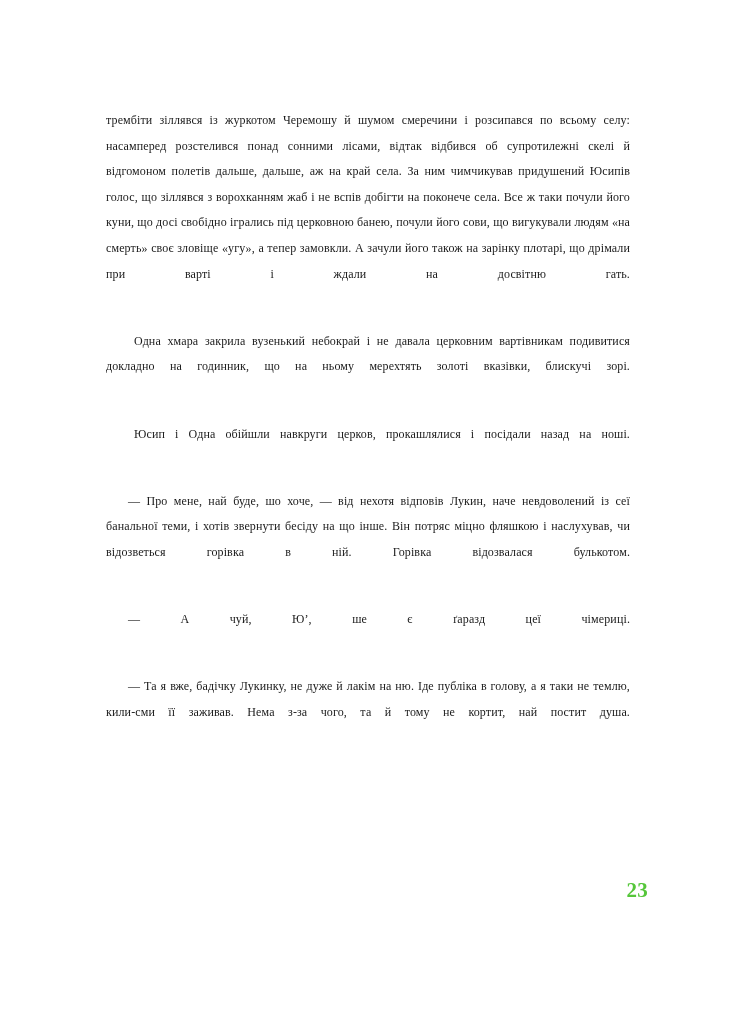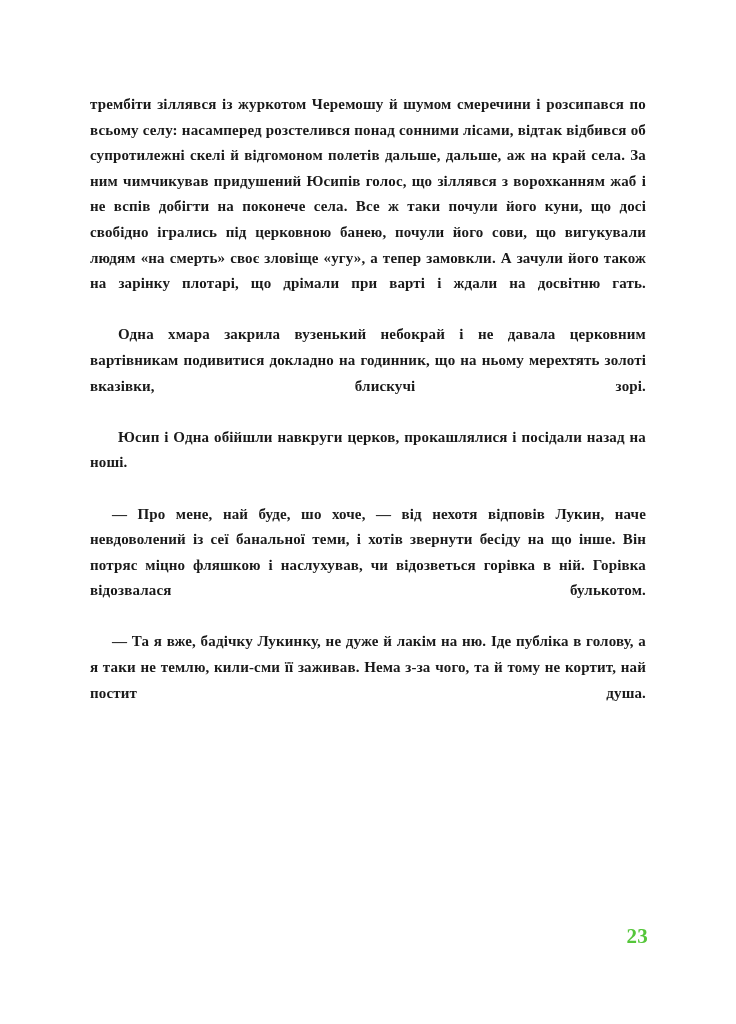--- a/index.html
+++ b/index.html
@@ -25,29 +25,28 @@
   }
 
   .text-block {
     position: absolute;
     left: 90px;
     top: 92px;
     width: 556px;
   }
 
   p.para {
-    margin: 0;
-    font-size: 15px;
+    margin: 16px;
+    font-size: 12px;
     line-height: 25.6px;
     text-align: justify;
     text-justify: inter-word;
     letter-spacing: 0.01em;
     word-spacing: 0.01em;
     hyphens: manual;
-    font-weight: bold;
   }
 
   
   p.para.cont {
     text-indent: 0;
   }
 
   
   p.para.indent {
     text-indent: 28px;
@@ -61,21 +60,21 @@
   
   p.para::after {
     content: "";
     display: inline-block;
     width: 100%;
   }
 
   .folio {
     position: absolute;
     right: 88px;
-    top: 926px;
+    top: 880px;
     font-size: 21px;
     font-weight: bold;
     line-height: 1;
     color: #55c63a;
     letter-spacing: 0.01em;
   }
 </style>
 </head>
 <body style="background: rgb(255, 255, 255); color: rgb(26, 26, 26);">
 
@@ -87,20 +86,21 @@
 
 
 
     <p class="para indent">Одна хмара закрила вузенький небокрай і не давала церковним вартівникам подивитися докладно на годинник, що на ньому мерехтять золоті вказівки, блискучі зорі.</p>
 
     <p class="para indent">Юсип і Одна обійшли навкруги церков, прокашлялися і посідали назад на ноші.</p>
 
 
     <p class="para dialogue">— Про мене, най буде, шо хоче, — від нехотя відповів Лукин, наче невдоволений із сеї банальної теми, і хотів звернути бесіду на що інше. Він потряс міцно фляшкою і наслухував, чи відозветься горівка в ній. Горівка відозвалася булькотом.</p>
 
+    <p class="para dialogue">— А чуй, Ю’, ше є ґаразд цеї чімериці.</p>
 
     <p class="para dialogue">— Та я вже, бадічку Лукинку, не дуже й лакім на ню. Іде публіка в голову, а я таки не темлю, кили-сми її заживав. Нема з-за чого, та й тому не кортит, най постит душа.</p>
 
   </div>
 
   <div class="folio" style="color: rgb(85, 198, 58);">23</div>
 
 </div>
 
 </body></html>

